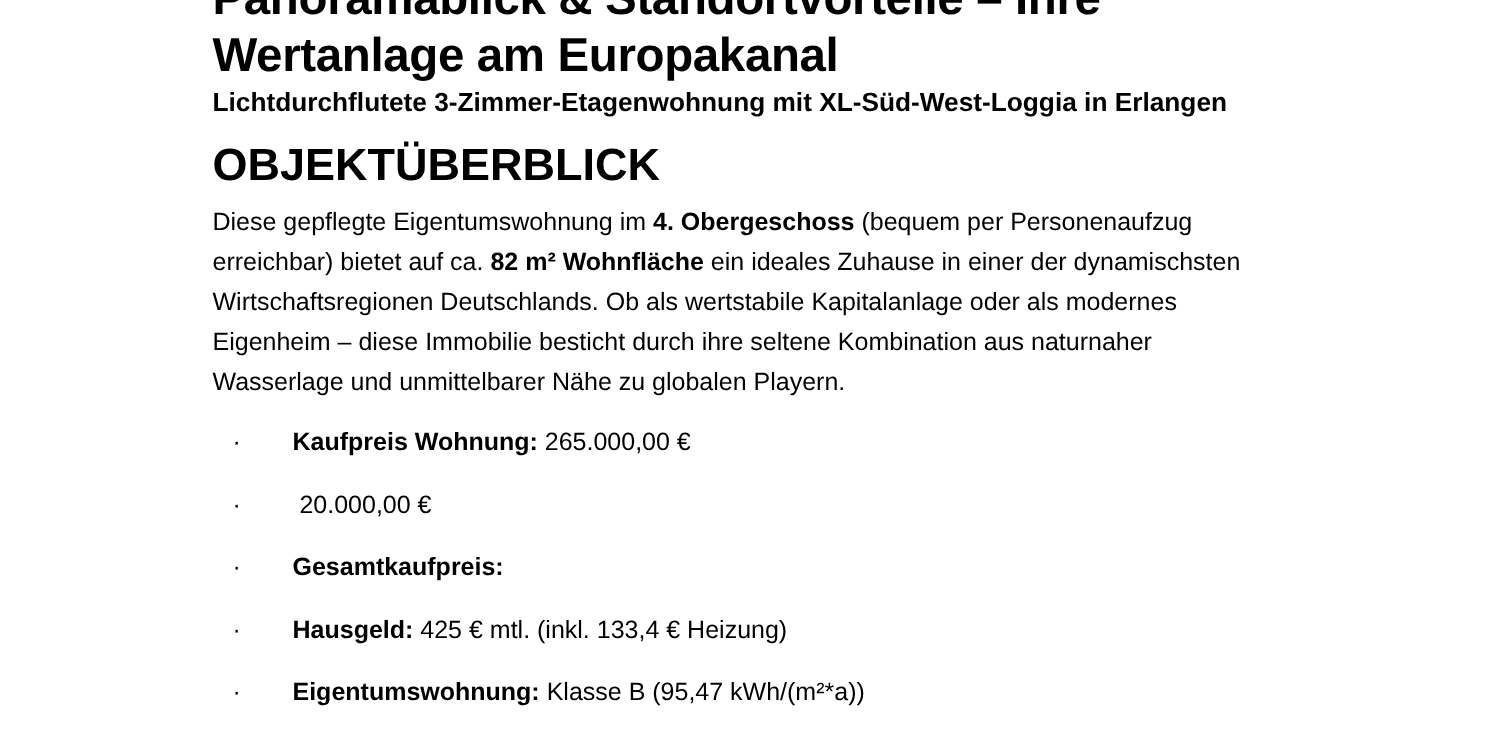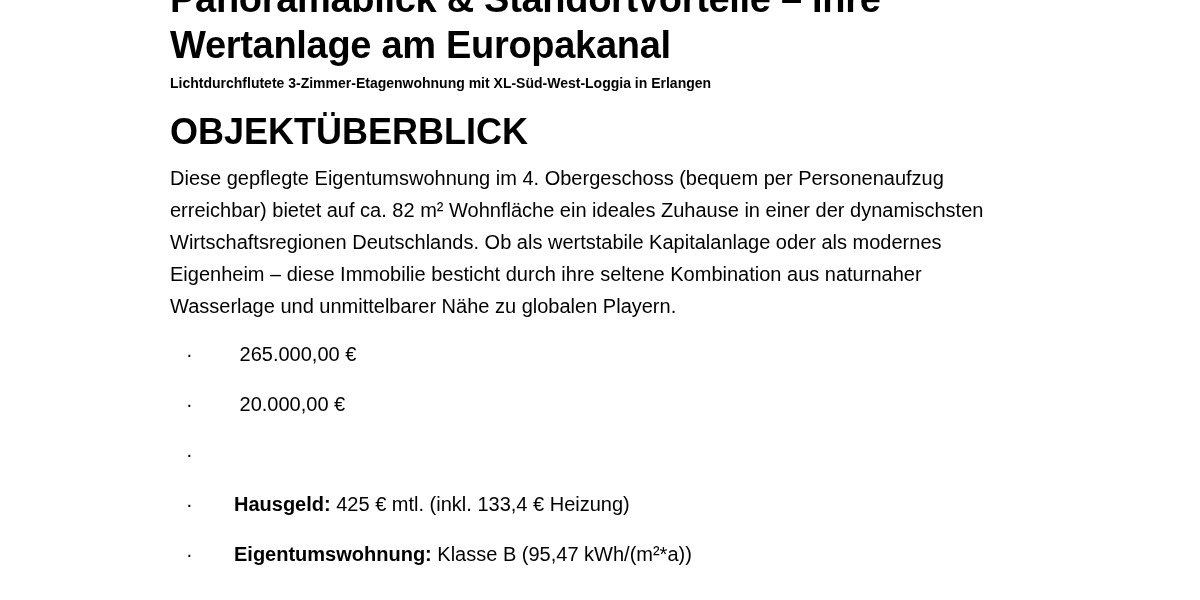--- a/index.html
+++ b/index.html
@@ -28,42 +28,42 @@
     line-height: 46px;
     font-weight: bold;
     letter-spacing: -0.3px;
     position: relative;
     top: -24px;
   }
   .subtitle {
     margin: 0;
     position: relative;
     top: -22px;
-    font-size: 14px;
+    font-size: 21px;
     line-height: 26px;
     font-weight: bold;
   }
   .section-heading {
     margin: 0;
     position: relative;
     top: -6px;
     font-size: 36px;
     line-height: 40px;
     font-weight: bold;
   }
   .intro {
     margin: 0;
     position: relative;
     top: 4px;
     font-size: 20px;
     line-height: 32px;
     text-align: left;
   }
   .intro b {
-    font-weight: normal;
+    font-weight: bold;
   }
   .facts {
     list-style: none;
     margin: 0;
     padding: 0;
     position: relative;
     top: 22px;
   }
   .facts li {
     display: flex;
@@ -98,28 +98,30 @@
 
   <p class="subtitle">Lichtdurchflutete 3-Zimmer-Etagenwohnung mit XL-Süd-West-Loggia in Erlangen</p>
 
   <h2 class="section-heading">OBJEKTÜBERBLICK</h2>
 
   <p class="intro"><span>Diese gepflegte Eigentumswohnung im </span><b>4. Obergeschoss</b><span> (bequem per Personenaufzug erreichbar) bietet auf ca. </span><b>82 m² Wohnfläche</b><span> ein ideales Zuhause in einer der dynamischsten Wirtschaftsregionen Deutschlands. Ob als wertstabile Kapitalanlage oder als modernes Eigenheim – diese Immobilie besticht durch ihre seltene Kombination aus naturnaher Wasserlage und unmittelbarer Nähe zu globalen Playern.</span></p>
 
   <ul class="facts">
     <li>
       <span class="bullet">·</span>
+      <span class="fact-label">Kaufpreis Wohnung:</span>
       <span class="fact-value"> 265.000,00 €</span>
     </li>
     <li>
       <span class="bullet">·</span>
       <span class="fact-value"> 20.000,00 €</span>
     </li>
     <li>
       <span class="bullet">·</span>
+      <span class="fact-label">Gesamtkaufpreis:</span>
     </li>
     <li>
       <span class="bullet">·</span>
       <span class="fact-label">Hausgeld:</span>
       <span class="fact-value"> 425 € mtl. (inkl. 133,4 € Heizung)</span>
     </li>
     <li>
       <span class="bullet">·</span>
       <span class="fact-label">Eigentumswohnung:</span>
       <span class="fact-value"> Klasse B (95,47 kWh/(m²*a))</span>

